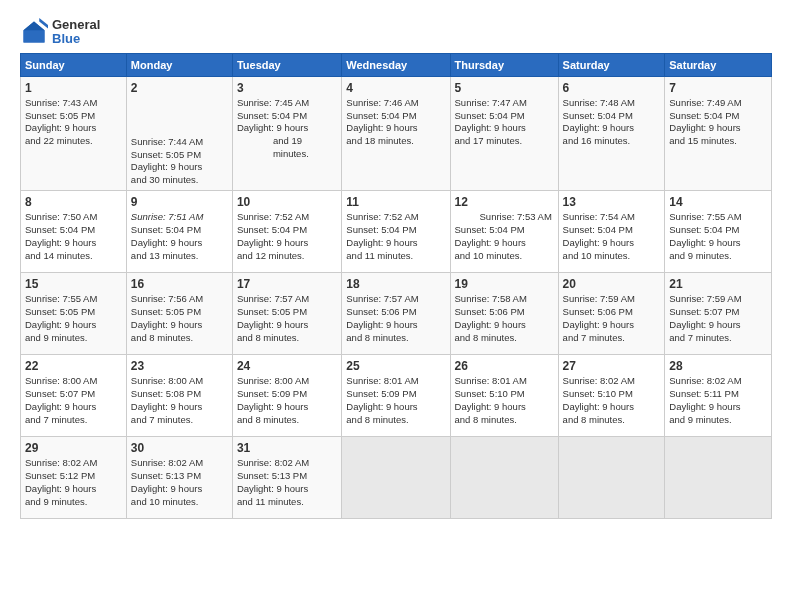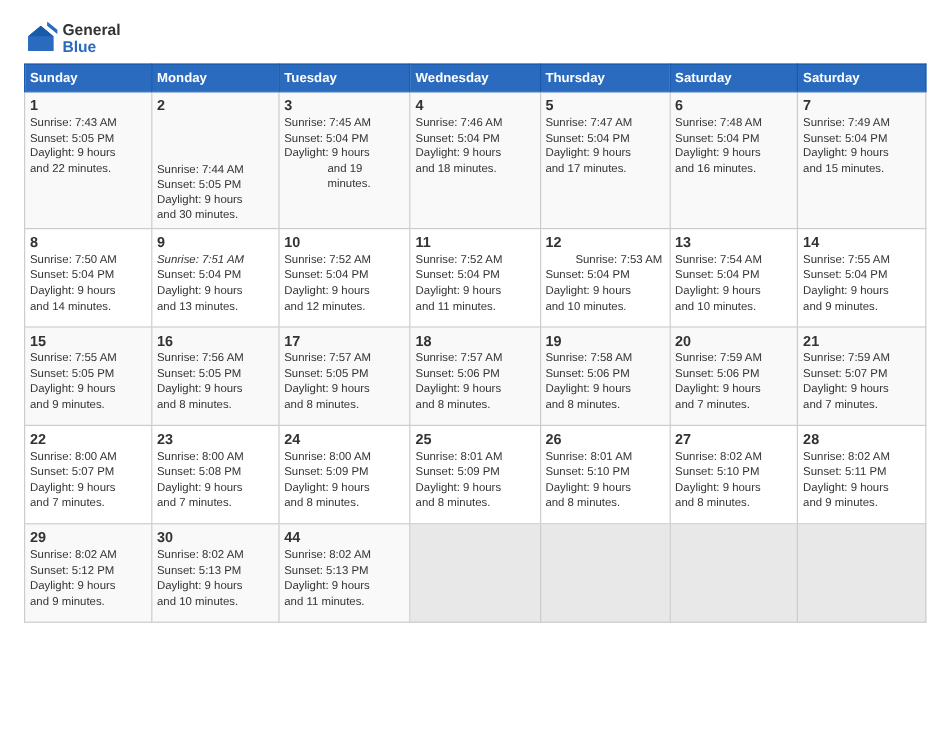--- a/index.html
+++ b/index.html
@@ -347,21 +347,21 @@
             <span style="display: block;">and 9 minutes.</span>
           </td>
           <td>
             <span class="day-num">30</span>
             <span style="display: block;">Sunrise: 8:02 AM</span>
             <span style="display: block;">Sunset: 5:13 PM</span>
             <span style="display: block;">Daylight: 9 hours</span>
             <span style="display: block;">and 10 minutes.</span>
           </td>
           <td>
-            <span class="day-num">44</span>
+            <span class="day-num">31</span>
             <span style="display: block;">Sunrise: 8:02 AM</span>
             <span style="display: block;">Sunset: 5:13 PM</span>
             <span style="display: block;">Daylight: 9 hours</span>
             <span style="display: block;">and 11 minutes.</span>
           </td>
           <td class="empty"></td>
           <td class="empty"></td>
           <td class="empty"></td>
           <td class="empty"></td>
         </tr>

